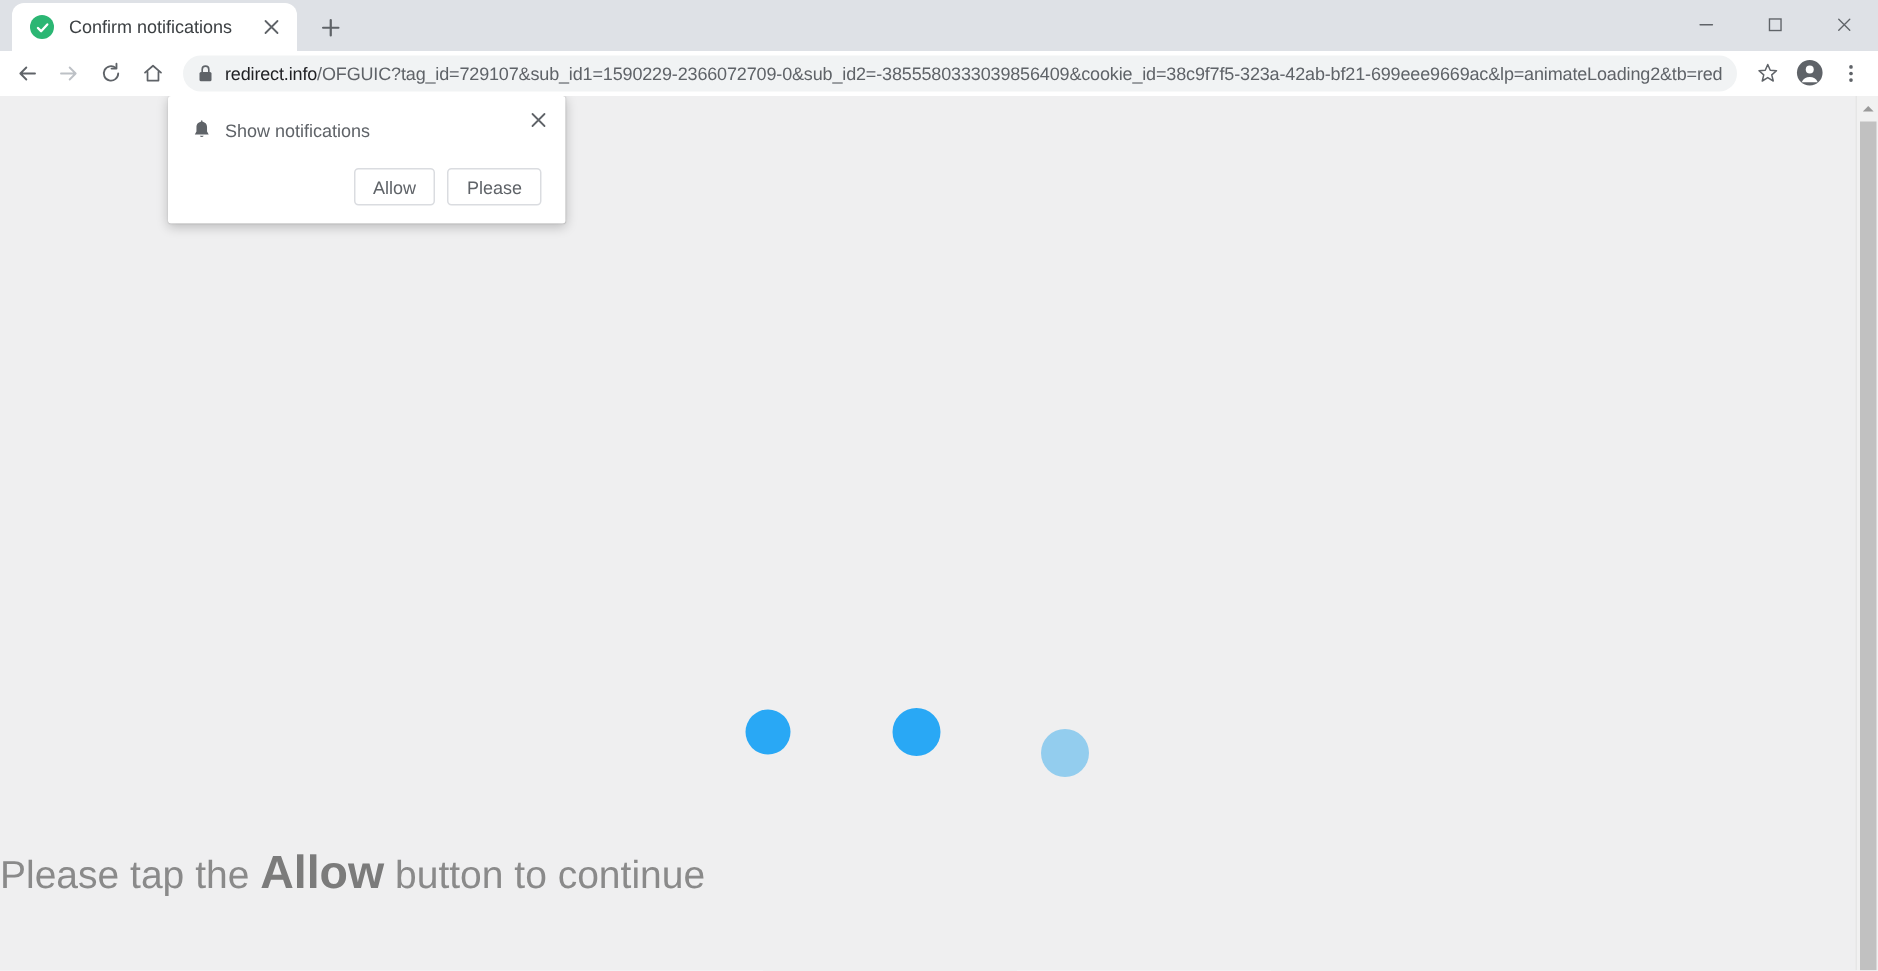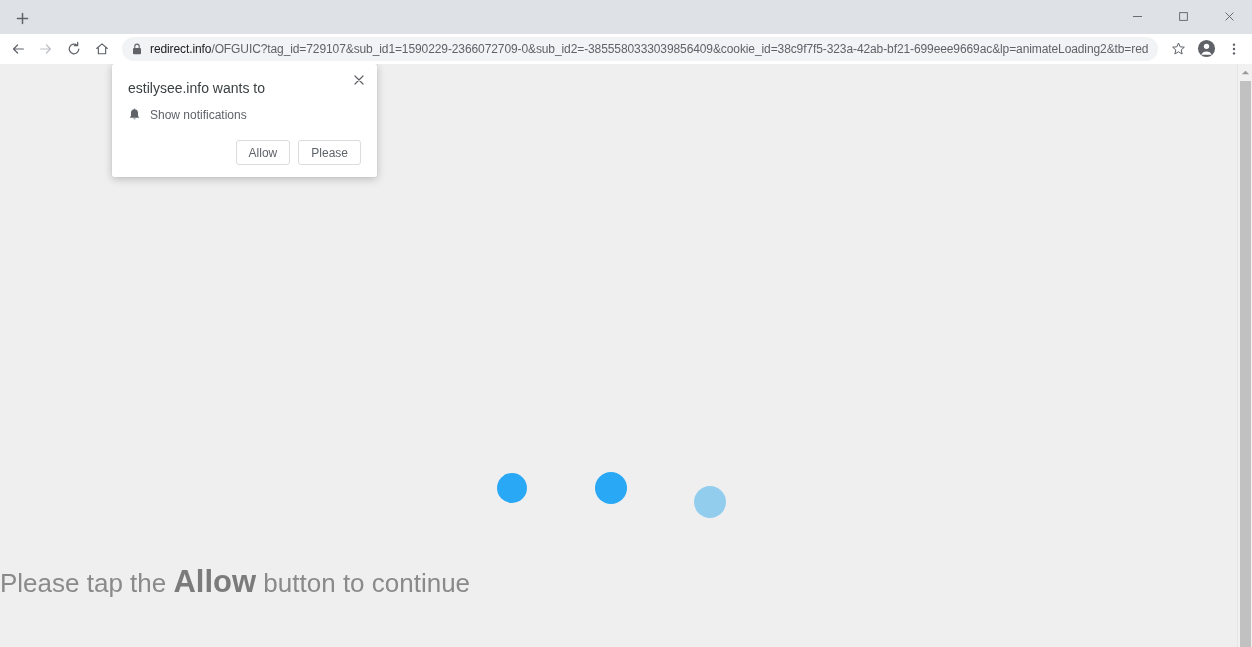--- a/index.html
+++ b/index.html
@@ -245,20 +245,33 @@
     cursor: default;
   }
 </style>
 </head>
 <body>
 
 <div class="browser-window">
 
   <div class="tabstrip">
 
+    <div class="tab">
+      <span class="tab-favicon">
+        <svg width="11" height="11" viewBox="0 0 12 12">
+          <path d="M2.5 6.2 L4.8 8.5 L9.3 3.6" fill="none" stroke="#ffffff" stroke-width="1.7" stroke-linecap="round" stroke-linejoin="round"></path>
+        </svg>
+      </span>
+      <span class="tab-title">Confirm notifications</span>
+      <span class="tab-close">
+        <svg width="10" height="10" viewBox="0 0 10 10">
+          <path d="M1 1 L9 9 M9 1 L1 9" stroke="#5f6368" stroke-width="1.2" stroke-linecap="round"></path>
+        </svg>
+      </span>
+    </div>
 
     <div class="newtab-btn">
       <svg width="13" height="13" viewBox="0 0 14 14">
         <path d="M7 1.5 V12.5 M1.5 7 H12.5" stroke="#5f6368" stroke-width="1.6" stroke-linecap="round"></path>
       </svg>
     </div>
 
     <div class="winctrl">
       <div class="winctrl-btn">
         <svg width="11" height="11" viewBox="0 0 12 12">
@@ -359,21 +372,20 @@
       </div>
       <div class="sb-thumb"></div>
     </div>
 
     <div class="perm-bubble" style="top: 0px;">
       <div class="perm-close">
         <svg width="10" height="10" viewBox="0 0 10 10">
           <path d="M1 1 L9 9 M9 1 L1 9" stroke="#5f6368" stroke-width="1.2" stroke-linecap="round"></path>
         </svg>
       </div>
-      <div class="perm-title">estilysee.info wants to</div>
       <div class="perm-row">
         <span class="perm-bell">
           <svg width="13" height="14" viewBox="0 0 14 15">
             <path d="M7 1.3 C4.6 1.3 3.2 3 3.2 5.2 V8.3 L2 10.4 H12 L10.8 8.3 V5.2 C10.8 3 9.4 1.3 7 1.3 Z" fill="#5f6368"></path>
             <path d="M5.6 11.2 A1.5 1.5 0 0 0 8.4 11.2 Z" fill="#5f6368"></path>
             <rect x="6.5" y="0.2" width="1" height="1.6" rx="0.5" fill="#5f6368"></rect>
           </svg>
         </span>
         <span class="perm-row-label">Show notifications</span>
       </div>

